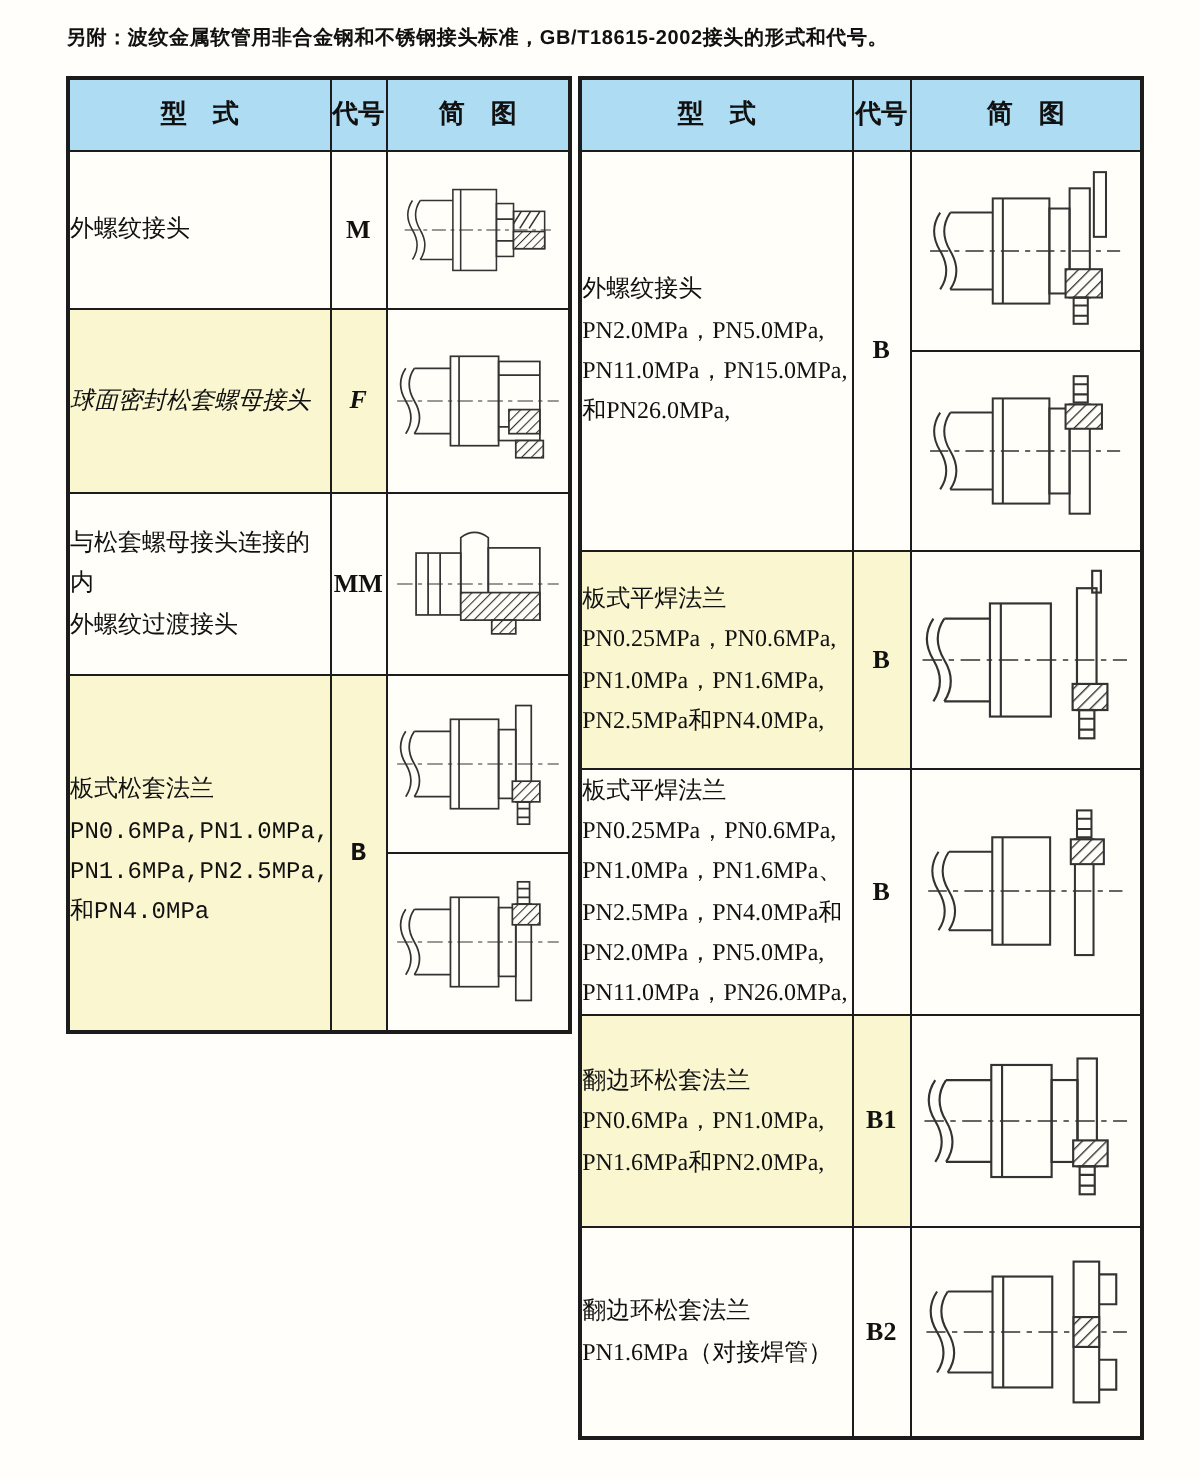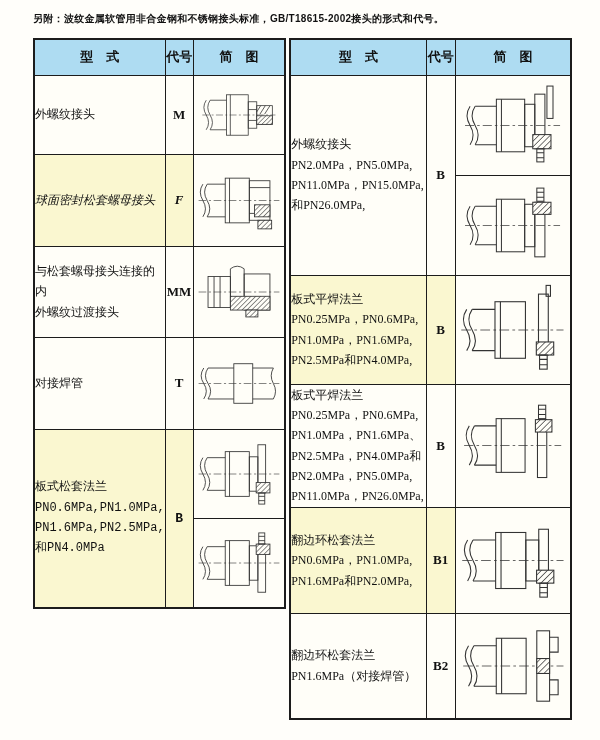--- a/index.html
+++ b/index.html
@@ -173,43 +173,20 @@
                     <path d="M40 27v36M56 27v36"></path>
                     <rect x="56" y="24" width="30" height="42"></rect>
                     <rect x="40" y="50" width="46" height="16" fill="url(#hatch)"></rect>
                     <rect x="58" y="66" width="14" height="8" fill="url(#hatch)"></rect>
                   </g>
                 </svg>
               </div>
             </div>
           </td>
         </tr>
-        <tr style="height: 91px;">
-          <td class="c-type">
-            <div class="tl">对接焊管</div>
-          </td>
-          <td class="c-code">T</td>
-          <td class="c-diag">
-            <div class="dwrap" style="height: 91px;">
-              <div class="diag-sub">
-                <svg viewBox="0 0 100 90" preserveAspectRatio="xMidYMid meet">
-                  <g fill="none" stroke="#333" stroke-width="1">
-                    <path d="M3 45H97" stroke-width="0.7" stroke-dasharray="9 3 2.5 3"></path>
-                    <path d="M44 27H14M44 63H14"></path>
-                    <path d="M14 27q-6 9 0 18q6 9 0 18"></path>
-                    <path d="M9 27q-6 9 0 18q6 9 0 18"></path>
-                    <rect x="44" y="22" width="22" height="46"></rect>
-                    <path d="M66 27h24M66 63h24"></path>
-                    <path d="M90 27q-5 9 0 18q5 9 0 18"></path>
-                  </g>
-                </svg>
-              </div>
-            </div>
-          </td>
-        </tr>
         <tr class="hl" style="height: 177px; font-family: Liberation Mono, monospace;">
           <td class="c-type">
             <div class="tl">板式松套法兰</div>
             <div class="tl">PN0.6MPa,PN1.0MPa,</div>
             <div class="tl">PN1.6MPa,PN2.5MPa,</div>
             <div class="tl">和PN4.0MPa</div>
           </td>
           <td class="c-code">B</td>
           <td class="c-diag">
             <div class="dwrap" style="height: 177px;">

